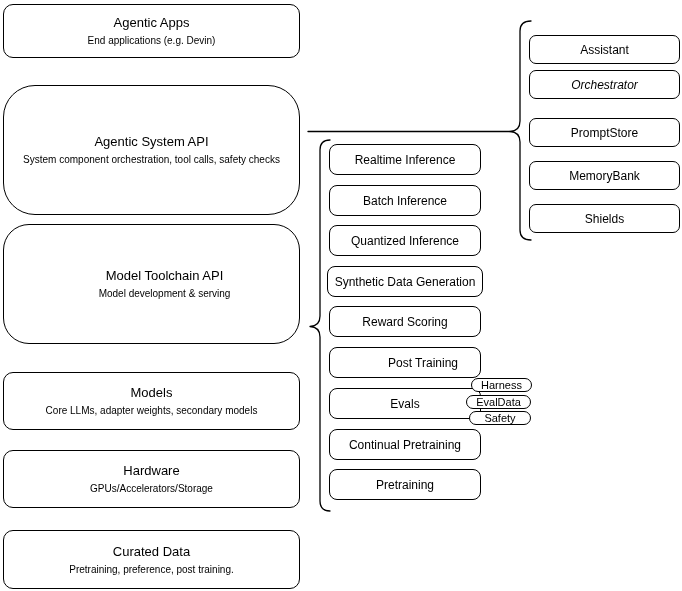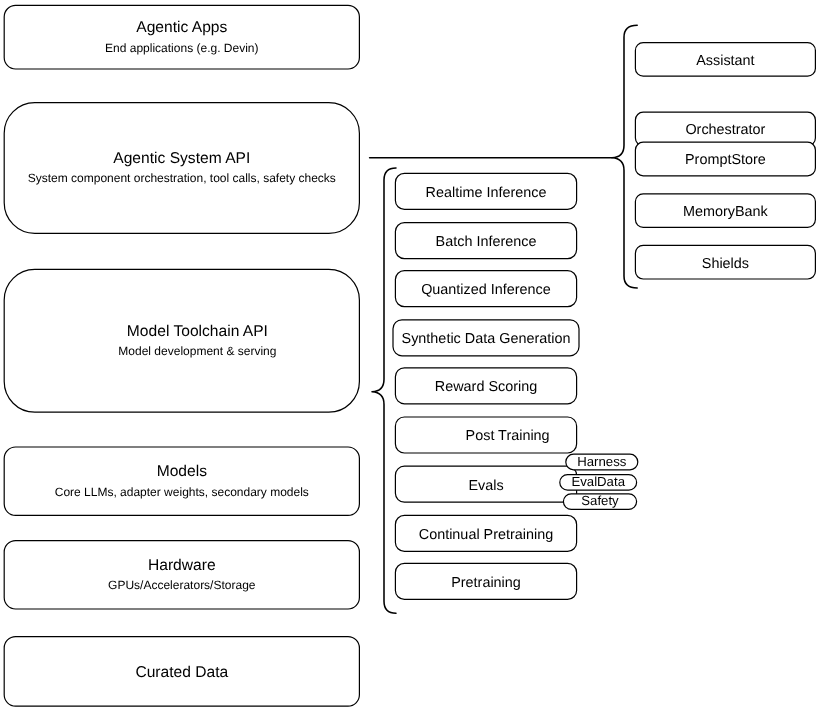--- a/index.html
+++ b/index.html
@@ -98,21 +98,21 @@
     <path d="M 531 21 Q 520 21 520 31 L 520 121 Q 520 131 510 131.5 Q 520 132 520 142 L 520 230 Q 520 240 531 240" fill="none" stroke="#000" stroke-width="1.3" stroke-linecap="round" stroke-linejoin="round"></path>
 
     <path d="M 330 140 Q 320 140 320 150 L 320 316 Q 320 326 310 326.5 Q 320 327 320 337 L 320 501 Q 320 511 330 511" fill="none" stroke="#000" stroke-width="1.3" stroke-linecap="round" stroke-linejoin="round"></path>
   </svg>
 
   <div class="node" style="top:4px; height:54px;">
     <div class="node-title">Agentic Apps</div>
     <div class="node-subtitle">End applications (e.g. Devin)</div>
   </div>
 
-  <div class="node r26" style="top:85px; height:110px;">
+  <div class="node r26" style="top:85px; height:130px;border-radius:32px;">
     <div class="node-title">Agentic System API</div>
     <div class="node-subtitle">System component orchestration, tool calls, safety checks</div>
   </div>
 
   <div class="node r26" style="top:224px; height:120px;padding-left:26px;">
     <div class="node-title">Model Toolchain API</div>
     <div class="node-subtitle">Model development &amp; serving</div>
   </div>
 
   <div class="node" style="top:372px; height:58px;">
@@ -120,35 +120,36 @@
     <div class="node-subtitle">Core LLMs, adapter weights, secondary models</div>
   </div>
 
   <div class="node" style="top:450px; height:58px;">
     <div class="node-title">Hardware</div>
     <div class="node-subtitle">GPUs/Accelerators/Storage</div>
   </div>
 
   <div class="node" style="top:530px; height:59px;">
     <div class="node-title">Curated Data</div>
+    <div class="node-subtitle">Pretraining, preference, post training.</div>
   </div>
 
   <div class="mnode" style="top:144px;">Realtime Inference</div>
   <div class="mnode" style="top:185px;">Batch Inference</div>
   <div class="mnode" style="top:225px;">Quantized Inference</div>
   <div class="mnode" style="top:266px; left:327px; width:156px;">Synthetic Data Generation</div>
   <div class="mnode" style="top:306px;">Reward Scoring</div>
   <div class="mnode" style="top:347px;padding-left:36px;">Post Training</div>
   <div class="mnode" style="top:388px;">Evals</div>
   <div class="mnode" style="top:429px;">Continual Pretraining</div>
   <div class="mnode" style="top:469px;">Pretraining</div>
 
   <div class="pill" style="left:471px; top:378px; width:61px;">Harness</div>
   <div class="pill" style="left:466px; top:395px; width:65px;">EvalData</div>
   <div class="pill" style="left:469px; top:411px; width:62px;">Safety</div>
 
   <div class="rnode" style="top:35px;">Assistant</div>
-  <div class="rnode" style="top:93px;">Orchestrator</div>
+  <div class="rnode" style="top:70px;font-style:italic;">Orchestrator</div>
   <div class="rnode" style="top:118px;">PromptStore</div>
   <div class="rnode" style="top:161px;">MemoryBank</div>
   <div class="rnode" style="top:204px;">Shields</div>
 
 </div>
 
 </body></html>

